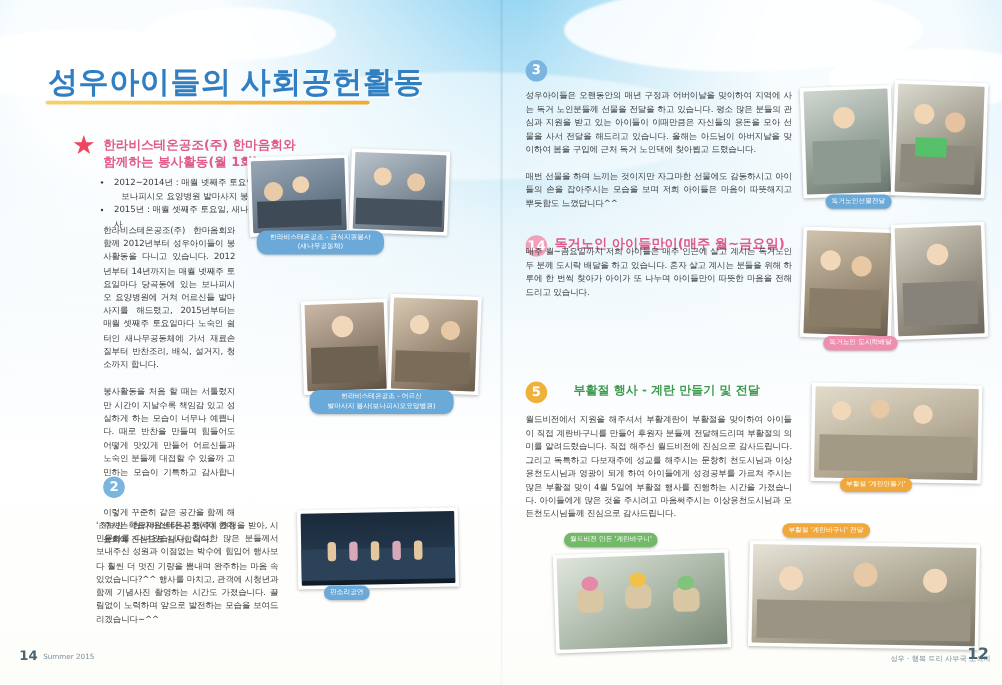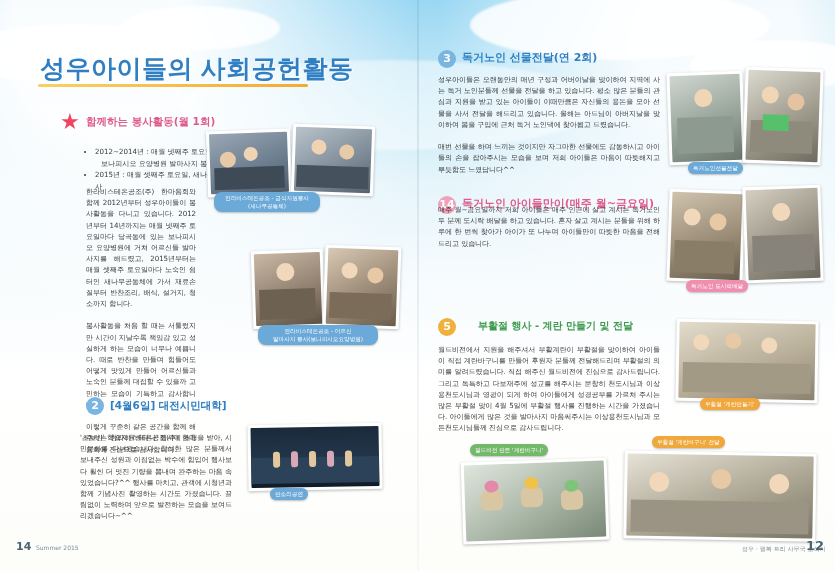--- a/index.html
+++ b/index.html
@@ -104,20 +104,21 @@
     <div class="bird" style="left:110px;top:6px;"></div>
   </div>
 
   <div class="gutter"></div>
 
   <div class="title">성우아이들의 사회공헌활동</div>
   <div class="title-underline"></div>
 
   <div style="position:absolute;left:60px;top:113px;font-size:22px;color:#f0445f;line-height:18px;">★</div>
   <div class="sec-head" style="left:86px;top:114px;width:250px;">
+    <div>한라비스테온공조(주) 한마음회와</div>
     <div>함께하는 봉사활동(월 1회)</div>
   </div>
 
   <div class="bullets" style="left:86px;top:146px;width:190px;">
     <ul>
       <li>2012~2014년 : 매월 넷째주 토요일,</li>
       <li style="list-style:none;padding-left:6px;">보나피시오 요양병원 발마사지 봉사</li>
       <li>2015년 : 매월 셋째주 토요일, 새나무공동체 급식지원봉사</li>
     </ul>
   </div>
@@ -160,38 +161,36 @@
       <div class="bar" style="left:3px;top:44px;width:62px;height:26px;background:#7b6c59;"></div>
     </div>
   </div>
   <div class="cap two" style="left:258px;top:325px;width:110px;text-align:center;">
     <span>한라비스테온공조 - 어르신</span><br>
     <span>발마사지 봉사(보나피시오요양병원)</span>
   </div>
 
   <div class="numbadge b2" style="left:86px;top:397px;">2</div>
   <div class="sec-head blue" style="left:110px;top:398px;width:230px;">
-    <div>[4월6일] 대전시민대학]</div>
   </div>
   <div class="body-text" style="left:80px;top:432px;width:152px;">'초보반' 학습지원센터나' 행사에 초청을 받아, 시민문화를 다녀왔습니다. 참석한 많은 분들께서 보내주신 성원과 이점없는 박수에 힘입어 행사보다 훨씬 더 멋진 기량을 뽐내며 완주하는 마음 속 있었습니다?^^ 행사를 마치고, 관객에 시청년과 함께 기념사진 촬영하는 시간도 가졌습니다. 끌림없이 노력하며 앞으로 발전하는 모습을 보여드리겠습니다~^^</div>
 
   <div class="photo" style="left:248px;top:424px;width:128px;height:60px;transform:rotate(-1deg);">
     <div class="img" style="background:linear-gradient(180deg,#1a2a3b,#24384c 60%,#0f1a26);">
       <div class="bar" style="left:0;top:30px;width:128px;height:26px;background:#2b4258;"></div>
       <div class="blob" style="width:7px;height:16px;left:22px;top:24px;background:#e2c79f;border-radius:3px;"></div>
       <div class="blob" style="width:7px;height:16px;left:40px;top:24px;background:#d8a7b8;border-radius:3px;"></div>
       <div class="blob" style="width:7px;height:16px;left:58px;top:24px;background:#e2c79f;border-radius:3px;"></div>
       <div class="blob" style="width:7px;height:16px;left:76px;top:24px;background:#d8a7b8;border-radius:3px;"></div>
       <div class="blob" style="width:7px;height:16px;left:94px;top:24px;background:#e2c79f;border-radius:3px;"></div>
     </div>
   </div>
   <div class="cap" style="left:270px;top:488px;">판소리공연</div>
 
   <div class="numbadge b3" style="left:438px;top:50px;">3</div>
-  <div class="sec-head blue" style="left:462px;top:51px;width:240px;font-size:11px;">독거노인 선물전달(연 2회)</div>
   <div class="body-text" style="left:438px;top:74px;width:222px;white-space:pre-line;">성우아이들은 오랜동안의 매년 구정과 어버이날을 맞이하여 지역에 사는 독거 노인분들께 선물을 전달을 하고 있습니다. 평소 많은 분들의 관심과 지원을 받고 있는 아이들이 이때만큼은 자신들의 용돈을 모아 선물을 사서 전달을 해드리고 있습니다. 올해는 아드님이 아버지날을 맞이하여 봄을 구입에 근처 독거 노인댁에 찾아뵙고 드렸습니다.
 
 매번 선물을 하며 느끼는 것이지만 자그마한 선물에도 감동하시고 아이들의 손을 잡아주시는 모습을 보며 저희 아이들은 마음이 따뜻해지고 뿌듯함도 느꼈답니다^^</div>
 
   <div class="photo" style="left:668px;top:72px;width:70px;height:86px;transform:rotate(-2deg);">
     <div class="img" style="background:linear-gradient(160deg,#cfd6d0,#97a49a 55%,#6b776e);">
       <div class="blob" style="width:18px;height:18px;left:24px;top:14px;background:#f1d6b6;"></div>
       <div class="bar" style="left:6px;top:42px;width:56px;height:36px;background:#8d9a8f;"></div>
     </div>
   </div>
@@ -219,21 +218,21 @@
   <div class="photo" style="left:744px;top:186px;width:72px;height:90px;transform:rotate(-2deg);">
     <div class="img" style="background:linear-gradient(150deg,#d5cfc2,#9a9487 55%,#6b665b);">
       <div class="blob" style="width:18px;height:18px;left:26px;top:14px;background:#f2d8bb;"></div>
       <div class="bar" style="left:5px;top:46px;width:62px;height:36px;background:#88837a;"></div>
     </div>
   </div>
   <div class="cap pink" style="left:686px;top:280px;">독거노인 도시락배달</div>
 
   <div class="numbadge b5" style="left:438px;top:318px;">5</div>
   <div class="sec-head green" style="left:478px;top:319px;width:250px;font-size:10px;">부활절 행사 - 계란 만들기 및 전달</div>
-  <div class="body-text" style="left:438px;top:344px;width:222px;">월드비전에서 지원을 해주셔서 부활계란이 부활절을 맞이하여 아이들이 직접 계란바구니를 만들어 후원자 분들께 전달해드리며 부활절의 의미를 알려드렸습니다. 직접 해주신 월드비전에 진심으로 감사드립니다. 그리고 독특하고 다보재주에 성교를 해주시는 문창히 천도시님과 이상용천도시님과 영광이 되게 하여 아이들에게 성경공부를 가르쳐 주시는 많은 부활절 맞이 4월 5일에 부활절 행사를 진행하는 시간을 가졌습니다. 아이들에게 많은 것을 발마사지 마음써주시는 이상용천도시님과 모든천도시님들께 진심으로 감사드립니다.</div>
+  <div class="body-text" style="left:438px;top:344px;width:222px;">월드비전에서 지원을 해주셔서 부활계란이 부활절을 맞이하여 아이들이 직접 계란바구니를 만들어 후원자 분들께 전달해드리며 부활절의 의미를 알려드렸습니다. 직접 해주신 월드비전에 진심으로 감사드립니다. 그리고 독특하고 다보재주에 성교를 해주시는 문창히 천도시님과 이상용천도시님과 영광이 되게 하여 아이들에게 성경공부를 가르쳐 주시는 많은 부활절 맞이 4월 5일에 부활절 행사를 진행하는 시간을 가졌습니다. 아이들에게 많은 것을 주시려고 마음써주시는 이상용천도시님과 모든천도시님들께 진심으로 감사드립니다.</div>
 
   <div class="photo" style="left:676px;top:320px;width:136px;height:76px;transform:rotate(1deg);">
     <div class="img" style="background:linear-gradient(160deg,#e3dccb,#b5ab95 60%,#8a8170);">
       <div class="blob" style="width:16px;height:16px;left:14px;top:12px;background:#f2d8bb;"></div>
       <div class="blob" style="width:16px;height:16px;left:46px;top:10px;background:#e7c9a6;"></div>
       <div class="blob" style="width:16px;height:16px;left:82px;top:14px;background:#f2d8bb;"></div>
       <div class="bar" style="left:4px;top:40px;width:128px;height:30px;background:#a39a86;"></div>
     </div>
   </div>
   <div class="cap orange" style="left:700px;top:398px;">부활절 '계란만들기'</div>

